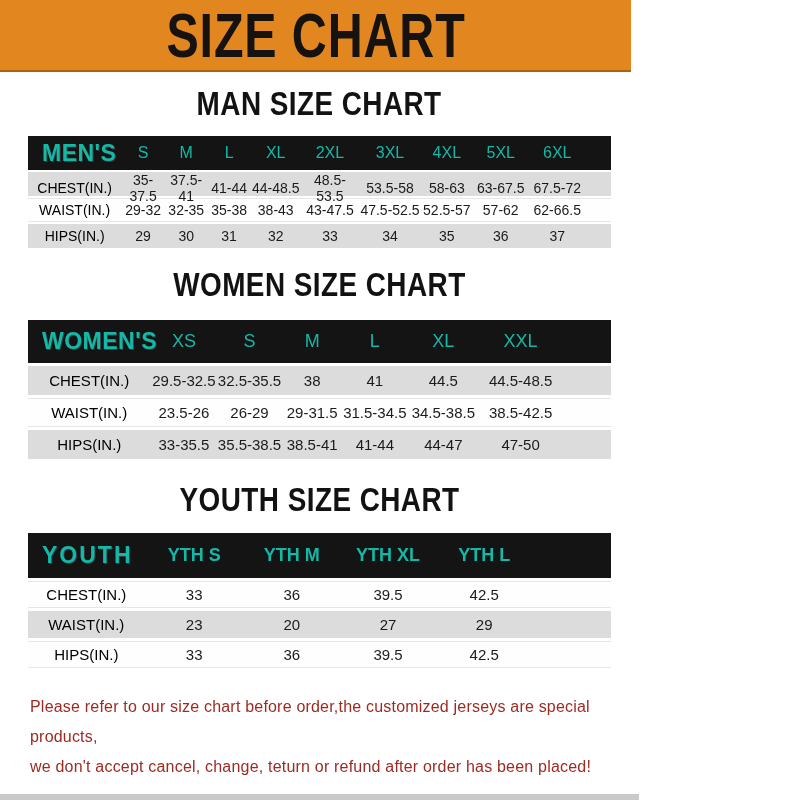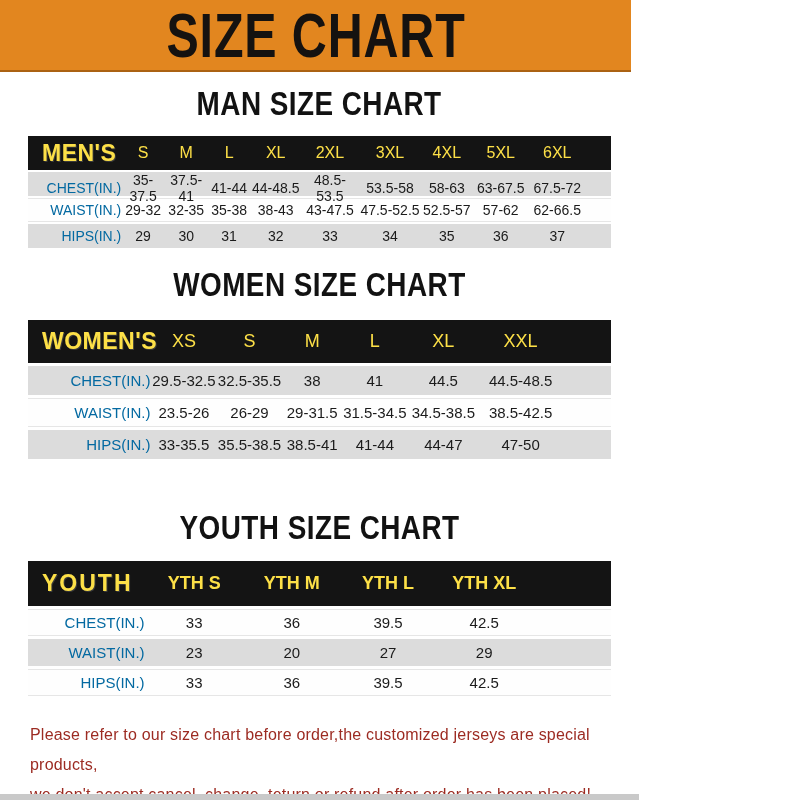--- a/index.html
+++ b/index.html
@@ -24,34 +24,34 @@
 
   
   .section-title { margin:0; text-align:center; }
   .section-title .tw {
     display:inline-block; font-size:31px; font-weight:bold; color:#121212;
     letter-spacing:0.5px; transform:scale(0.9, 1.08); transform-origin:center;
     white-space:nowrap;
   }
   .st-men   { margin-top:16px; height:32px; line-height:32px; }
   .st-women { margin-top:20px; height:34px; line-height:34px; }
-  .st-youth { margin-top:52px; height:34px; line-height:34px; }
+  .st-youth { margin-top:24px; height:34px; line-height:34px; }
 
   
   .tbl { margin:0 28px; }
   .tbl-men   { margin-top:16px; }
   .tbl-women { margin-top:18px; }
   .tbl-youth { margin-top:16px; }
 
   .row { display:grid; align-items:center; }
   .tbl-men .row   { grid-template-columns:16% 7.5% 7.3% 7.4% 8.6% 10% 10.6% 8.9% 9.6% 9.8% 4.3%; }
   .tbl-women .row { grid-template-columns:21% 11.5% 11% 10.5% 11% 12.5% 14% 8.5%; }
   .tbl-youth .row { grid-template-columns:20% 17% 16.5% 16.5% 16.5% 13.5%; }
 
-  .bar { background:var(--bar-black, #141414); color:#fde047; }
+  .bar { background:var(--bar-black, #141414); color:#14b8a6; }
   .tbl-men   .bar { height:34px; }
   .tbl-women .bar { height:43px; }
   .tbl-youth .bar { height:45px; }
 
   .bar .hlabel {
     text-align:left; padding-left:14px; font-weight:bold; letter-spacing:0.5px;
     text-shadow:1px 1px 0 rgba(90,90,90,0.55);
   }
   .tbl-men   .hlabel { font-size:23px; }
   .tbl-women .hlabel { font-size:23px; }
@@ -62,21 +62,21 @@
   .tbl-women .hcell { font-size:18px; }
   .tbl-youth .hcell { font-size:18px;font-weight:bold; }
 
   .drow { color:#1b1b1b; }
   .tbl-men   .drow { height:24px; margin-top:2px; font-size:14px; }
   .tbl-women .drow { height:29px; margin-top:3px; font-size:15px; }
   .tbl-youth .drow { height:27px; margin-top:3px; font-size:15px; }
   .drow-gray  { background:var(--row-gray, #dcdcdc); }
   .drow-white { background:#fefefe; box-shadow:inset 0 1px 0 #e6e6e6, inset 0 -1px 0 #e6e6e6; }
   .dcell { text-align:center; }
-  .dlabel { text-align:right; color:#0369a1; }
+  .dlabel { text-align:center; color:#000000; }
 
   
   .disclaimer { margin:24px 0 0 30px; color:var(--disclaimer-red, #9c2b22); }
   .disclaimer p { margin:0; font-size:16px; line-height:30px; font-weight:400; letter-spacing:0.2px; }
 
   .bottom-strip { position:absolute; left:0; bottom:0; width:100%; height:6px; background:#c9c9c9; }
 </style>
 </head>
 <body>
 
@@ -188,22 +188,22 @@
     </div>
   </div>
 
   <h2 class="section-title st-youth"><span class="tw">YOUTH SIZE CHART</span></h2>
 
   <div class="tbl tbl-youth">
     <div class="row bar">
       <div class="hlabel">YOUTH</div>
       <div class="hcell">YTH S</div>
       <div class="hcell">YTH M</div>
+      <div class="hcell">YTH XL</div>
       <div class="hcell">YTH L</div>
-      <div class="hcell">YTH XL</div>
       <div class="hcell"></div>
     </div>
     <div class="row drow drow-white">
       <div class="dlabel">CHEST(IN.)</div>
       <div class="dcell">33</div>
       <div class="dcell">36</div>
       <div class="dcell">39.5</div>
       <div class="dcell">42.5</div>
       <div class="dcell"></div>
     </div>

